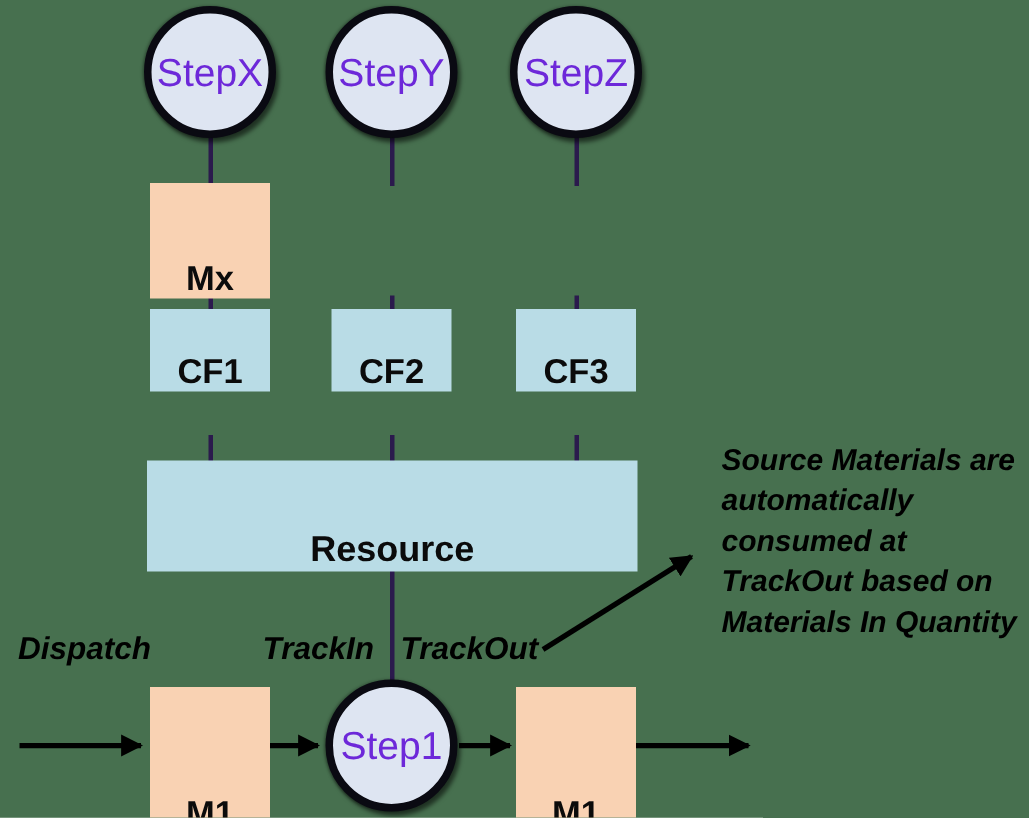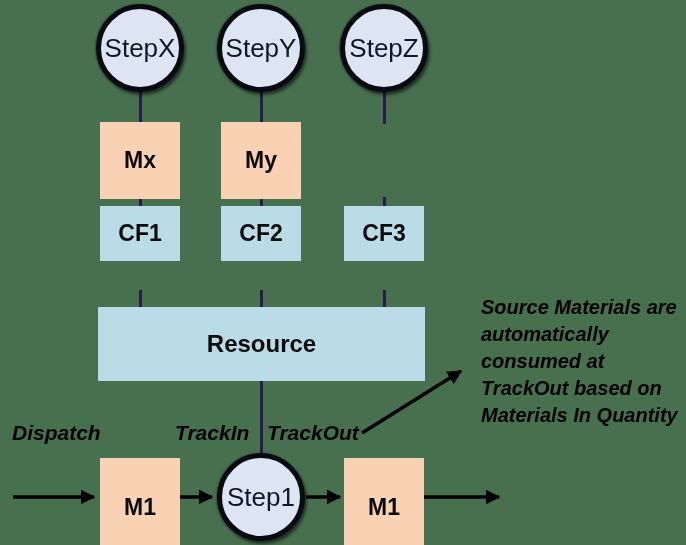--- a/index.html
+++ b/index.html
@@ -10,23 +10,23 @@
     background:#47704F;
     overflow:hidden;
   }
   svg.overlay{position:absolute;left:0;top:0;z-index:1;}
   .node{position:absolute;z-index:2;display:flex;align-items:center;justify-content:center;box-sizing:border-box;}
   .circle{
     width:88px;height:88px;border-radius:50%;
     background:#DEE5F2;
     border:5px solid #0a0a12;
     box-shadow:2px 3px 3px rgba(0,0,0,.55), -1px 0 2px rgba(0,0,0,.35);
-    font-size:26px;color:#0f172a;letter-spacing:0px;
+    font-size:26px;color:#6d28d9;letter-spacing:0px;
   }
-  .box{font-weight:bold;font-size:23px;color:#0b0b0b;}
+  .box{font-weight:bold;font-size:23px;color:#0b0b0b;align-items:flex-end;}
   .orange{background:#F9D2B3;}
   .blue{background:#B9DCE6;}
   
   .c1{left:96px;} .c2{left:217px;} .c3{left:340px;}
   .circle-row{top:4px;}
   .mbox{width:80px;height:77px;top:122px;}
   .m1{left:100px;} .m2{left:221px;} .m3{left:344px;}
   .cfbox{width:80px;height:55px;top:206px;}
   .resource{left:98px;top:307px;width:327px;height:74px;font-size:24px;}
   
@@ -87,23 +87,20 @@
   <div class="node circle circle-row c2">
     <span>StepY</span>
   </div>
   <div class="node circle circle-row c3">
     <span>StepZ</span>
   </div>
 
   <div class="node box orange mbox m1">
     <span>Mx</span>
   </div>
-  <div class="node box orange mbox m2">
-    <span>My</span>
-  </div>
 
   <div class="node box blue cfbox m1">
     <span>CF1</span>
   </div>
   <div class="node box blue cfbox m2">
     <span>CF2</span>
   </div>
   <div class="node box blue cfbox m3">
     <span>CF3</span>
   </div>

